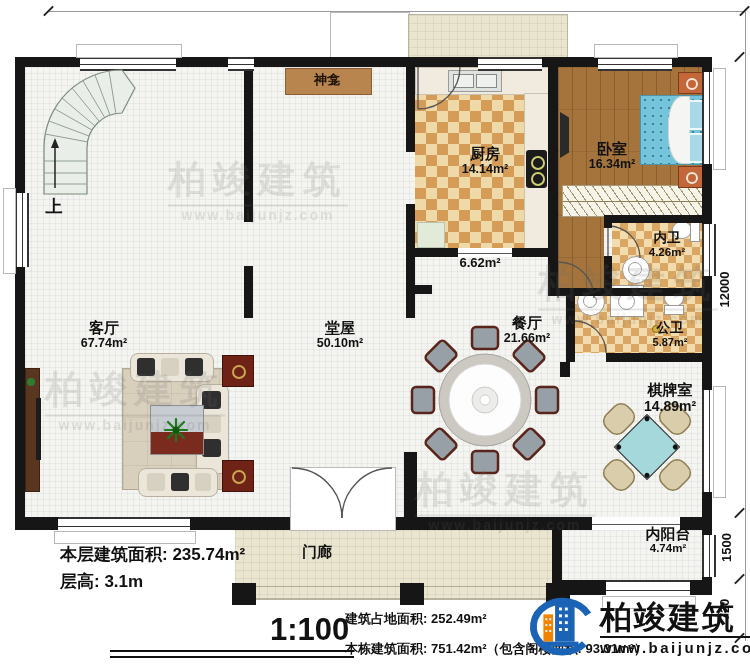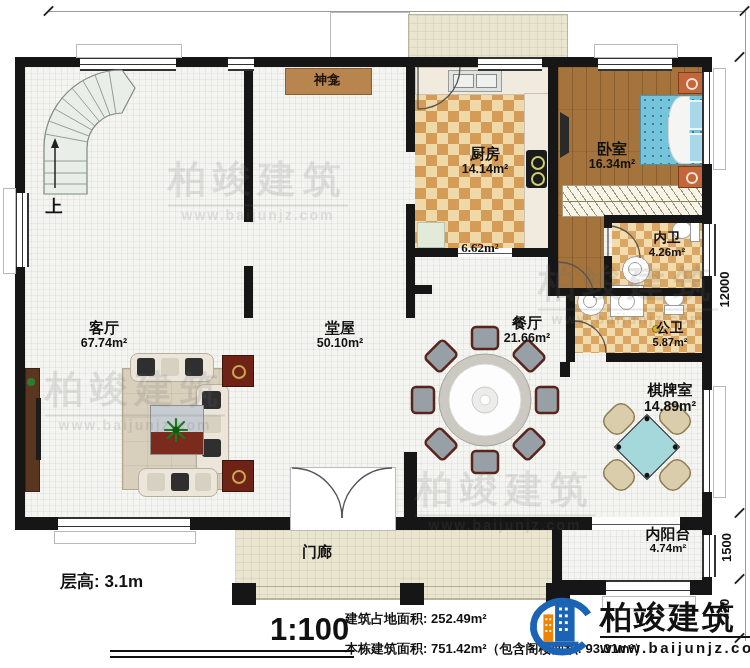--- a/index.html
+++ b/index.html
@@ -373,24 +373,25 @@
   <div class="rlabel" style="left:668px;top:540px;">
     <div class="rname">内阳台</div>
     <div class="rarea" style="font-size:11.5px;">4.74m²</div>
   </div>
   <div class="rlabel" style="left:317px;top:552px;">
     <div class="rname">门廊</div>
   </div>
   <div class="rlabel" style="left:327px;top:80px;">
     <div class="rname" style="font-size:13px;color:#1d1206;">神龛</div>
   </div>
-  <div class="rlabel" style="left:480px;top:248px;font-family:Liberation Serif, serif;">
+  <div class="rlabel" style="left:480px;top:263px;">
     <div class="rarea" style="font-size:13px;">6.62m²</div>
   </div>
 
+  <div class="ftext" style="left:60px;top:543px;">本层建筑面积: 235.74m²</div>
   <div class="ftext" style="left:60px;top:570px;">层高: 3.1m</div>
   <div class="fscale" style="left:270px;top:612px;">1:100</div>
   <div class="f2line"></div>
   <div class="fright" style="left:345px;top:610px;">建筑占地面积: 252.49m²</div>
   <div class="fright" style="left:345px;top:640px;">本栋建筑面积: 751.42m²（包含阁楼面积: 93.31m²）</div>
 
   <svg class="abs" width="78" height="70" viewBox="0 0 80 70" style="left:520px;top:594px;">
     <path d="M70,20 A30,26 0 1 0 66,50" fill="none" stroke="#1a63b5" stroke-width="7"></path>
     <rect x="24" y="20" width="10" height="28" fill="#f08300"></rect>
     <rect x="36" y="8" width="20" height="40" fill="#1a63b5"></rect>

